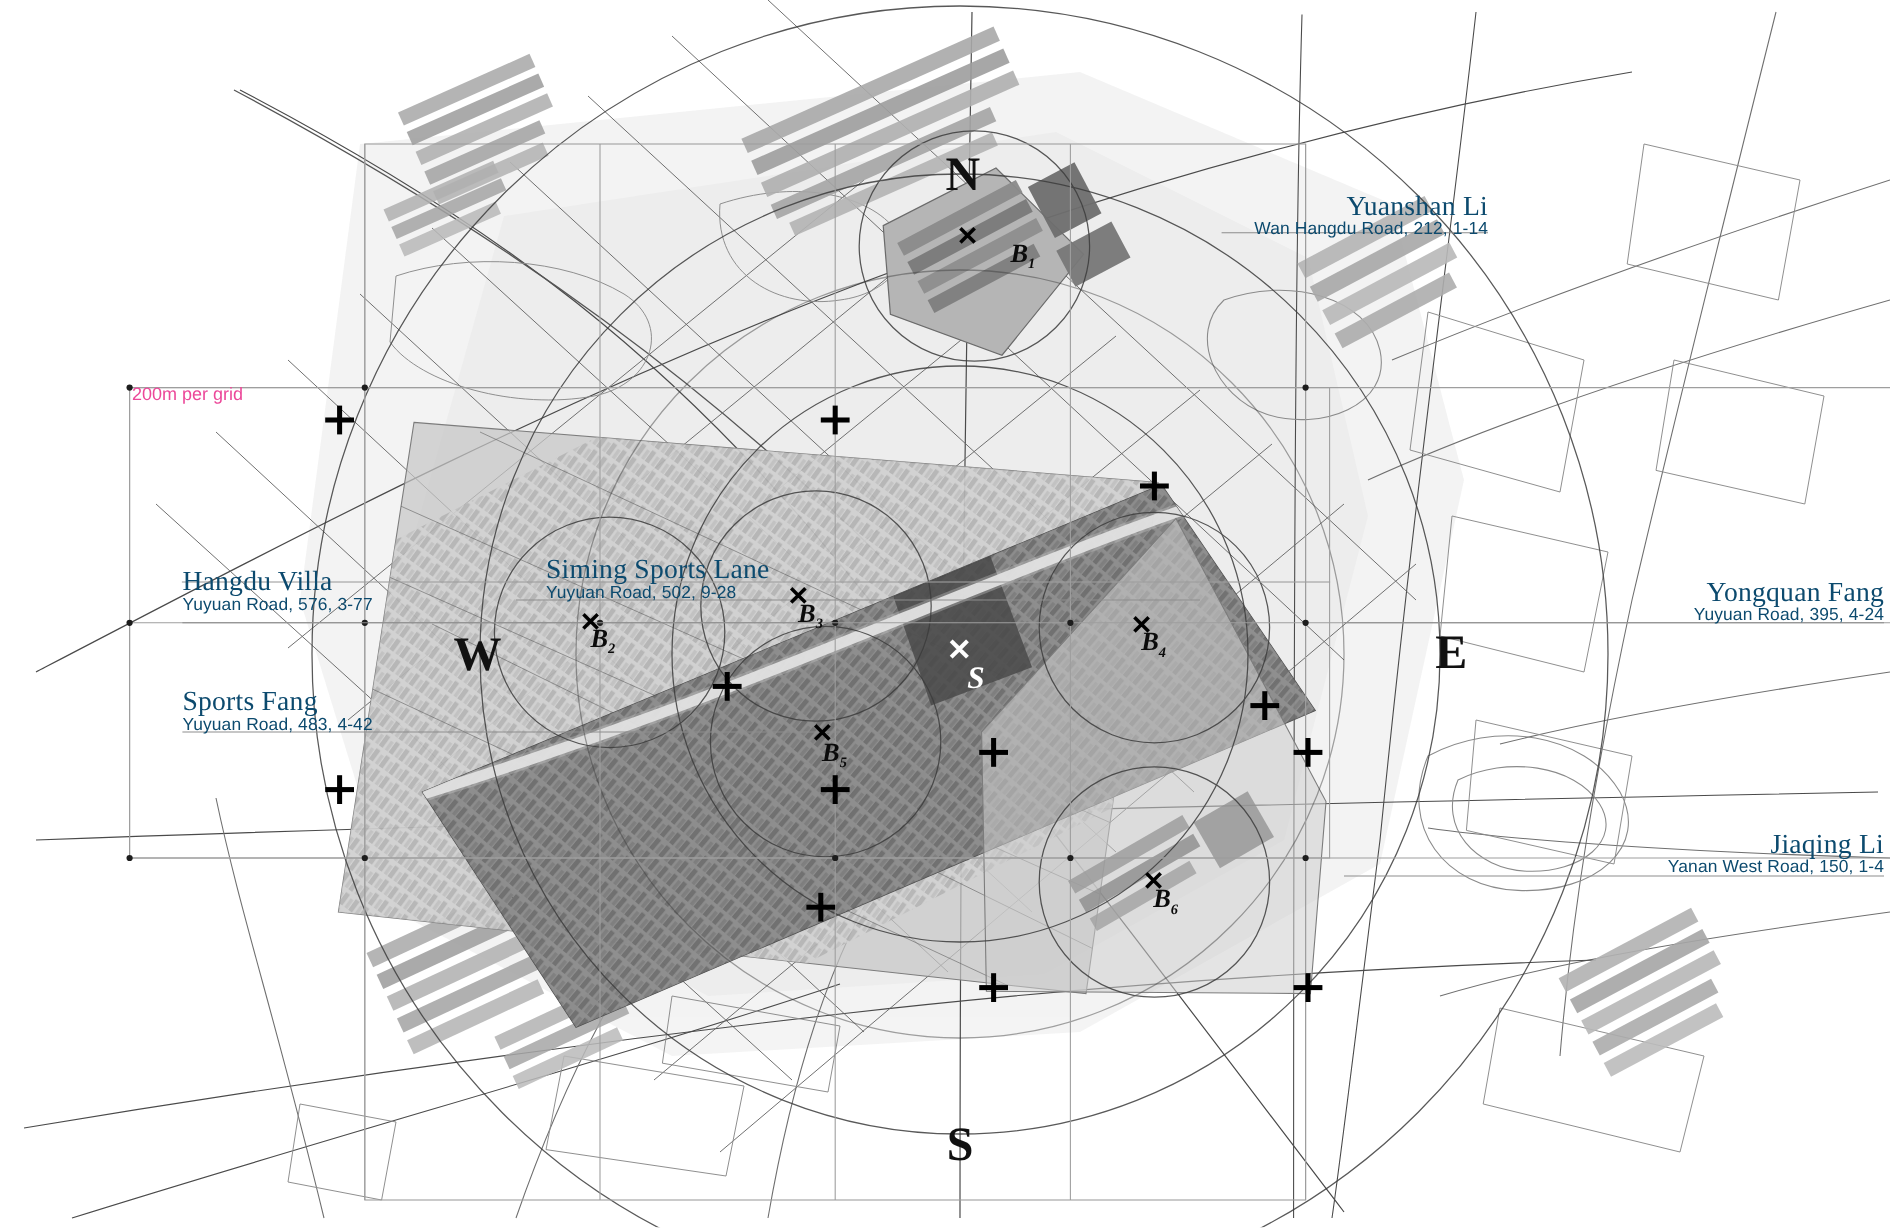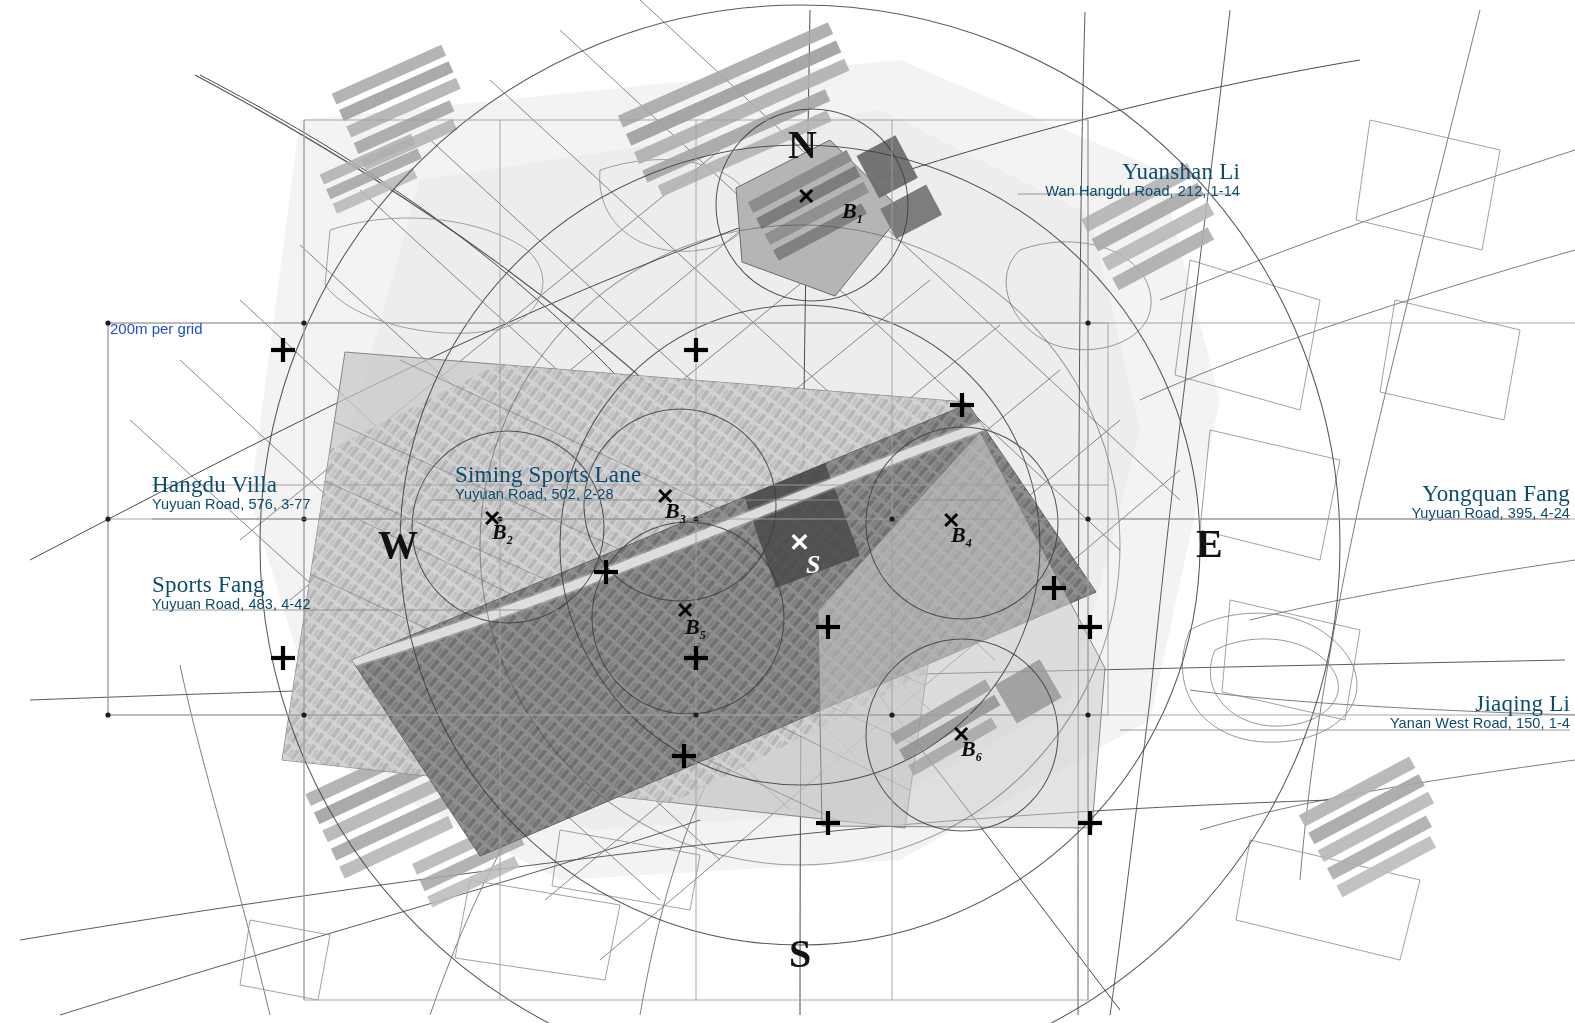--- a/index.html
+++ b/index.html
@@ -41,21 +41,21 @@
     font-family:"Liberation Serif", serif;
     font-weight:700;
     font-size:40px;
     color:#111;
     line-height:1;
   }
   .scale-note{
     position:absolute;
     font-family:"Liberation Sans", sans-serif;
     font-size:15px;
-    color:#1d4ed8;
+    color:#ec4899;
     white-space:nowrap;
   }
   .bmark{
     position:absolute;
     font-family:"Liberation Serif", serif;
     font-style:italic;
     font-weight:700;
     font-size:22px;
     color:#0b0b0b;
     line-height:1;
@@ -432,21 +432,21 @@
     <span class="place-addr">Wan Hangdu Road, 212, 1-14</span>
   </div>
 
   <div class="place-label left-anchor" style="left:152px;top:473px;width:330px;">
     <span class="place-name">Hangdu Villa</span>
     <span class="place-addr">Yuyuan Road, 576, 3-77</span>
   </div>
 
   <div class="place-label left-anchor" style="left:430px;top:463px;width:340px;margin-left:25px;">
     <span class="place-name">Siming Sports Lane</span>
-    <span class="place-addr">Yuyuan Road, 502, 2-28</span>
+    <span class="place-addr">Yuyuan Road, 502, 9-28</span>
   </div>
 
   <div class="place-label left-anchor" style="left:152px;top:573px;width:330px;">
     <span class="place-name">Sports Fang</span>
     <span class="place-addr">Yuyuan Road, 483, 4-42</span>
   </div>
 
   <div class="place-label" style="left:1230px;top:482px;width:340px;">
     <span class="place-name">Yongquan Fang</span>
     <span class="place-addr">Yuyuan Road, 395, 4-24</span>

